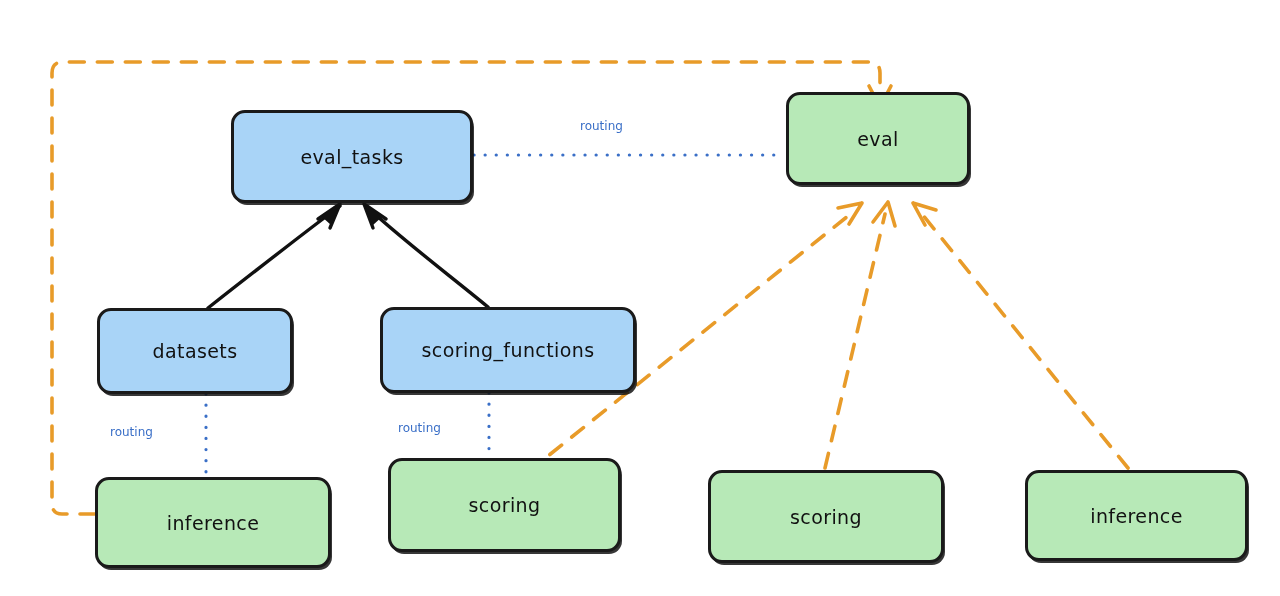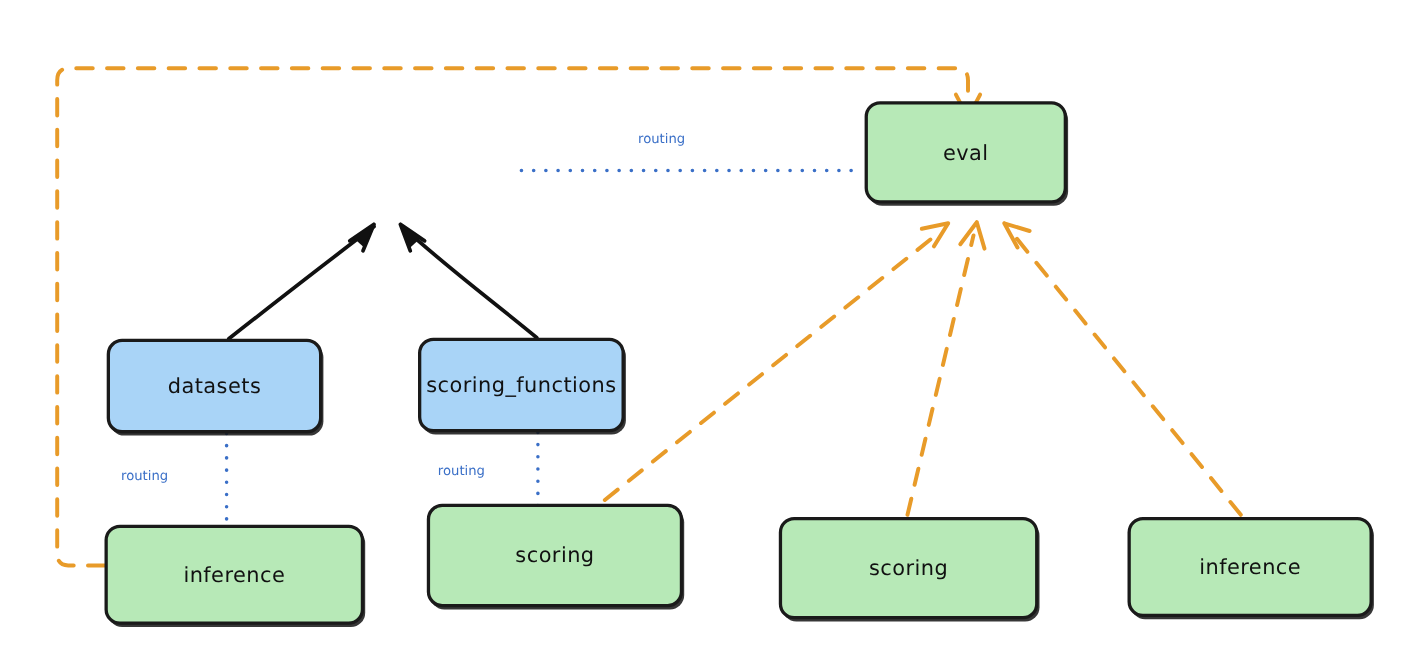--- a/index.html
+++ b/index.html
@@ -66,30 +66,33 @@
       <path d="M 825,468 L 885,214" fill="none" stroke="#e89b29" stroke-width="3.6" stroke-linecap="round" stroke-dasharray="15 13"></path>
       <path d="M 888,202 L 873,222 M 888,202 L 895,226" fill="none" stroke="#e89b29" stroke-width="3.6" stroke-linecap="round"></path>
     </g>
 
     <g>
       <path d="M 1128,468 L 922,214" fill="none" stroke="#e89b29" stroke-width="3.6" stroke-linecap="round" stroke-dasharray="15 13"></path>
       <path d="M 913,203 L 936,210 M 913,203 L 925,225" fill="none" stroke="#e89b29" stroke-width="3.6" stroke-linecap="round"></path>
     </g>
   </svg>
 
+  <div class="node api" style="left:231px;top:110px;width:242px;height:93px;">
+    <span class="lbl">eval_tasks</span>
+  </div>
 
   <div class="node provider" style="left:786px;top:92px;width:184px;height:93px;">
     <span class="lbl">eval</span>
   </div>
 
   <div class="node api" style="left:97px;top:308px;width:196px;height:86px;">
     <span class="lbl">datasets</span>
   </div>
 
-  <div class="node api" style="left:380px;top:307px;width:188px;height:86px;">
+  <div class="node api" style="left:380px;top:307px;width:256px;height:86px;">
     <span class="lbl">scoring_functions</span>
   </div>
 
   <div class="node provider" style="left:95px;top:477px;width:236px;height:91px;">
     <span class="lbl">inference</span>
   </div>
 
   <div class="node provider" style="left:388px;top:458px;width:233px;height:94px;">
     <span class="lbl">scoring</span>
   </div>

